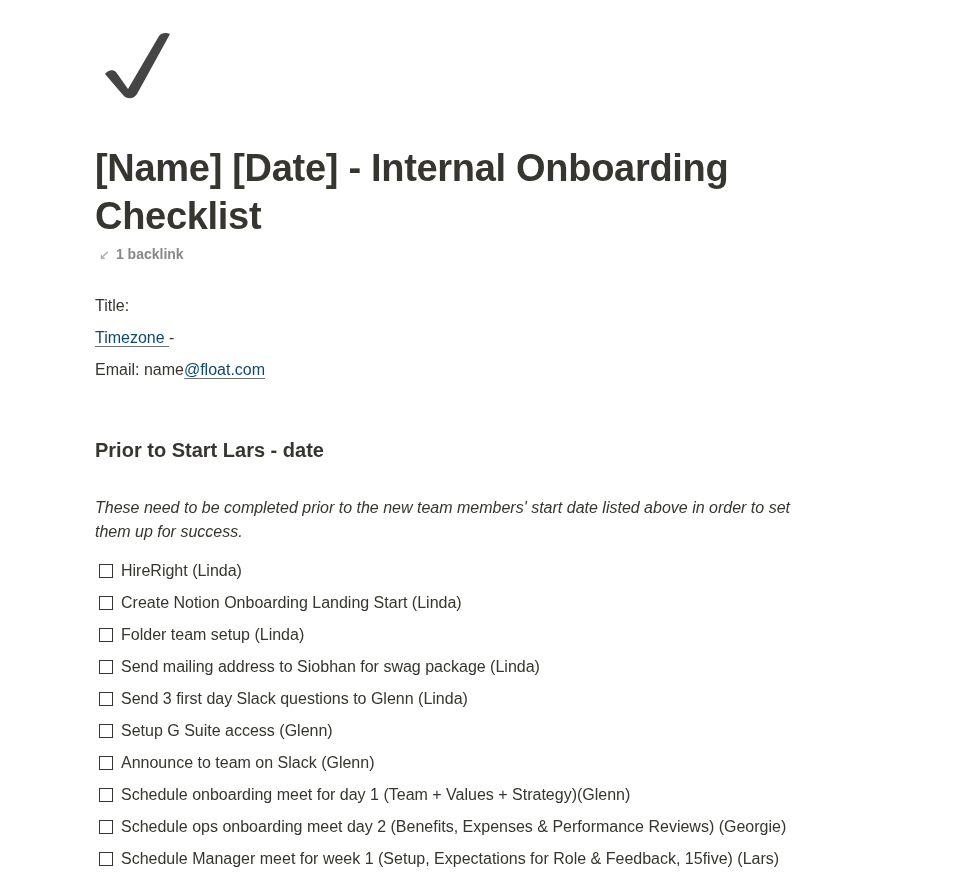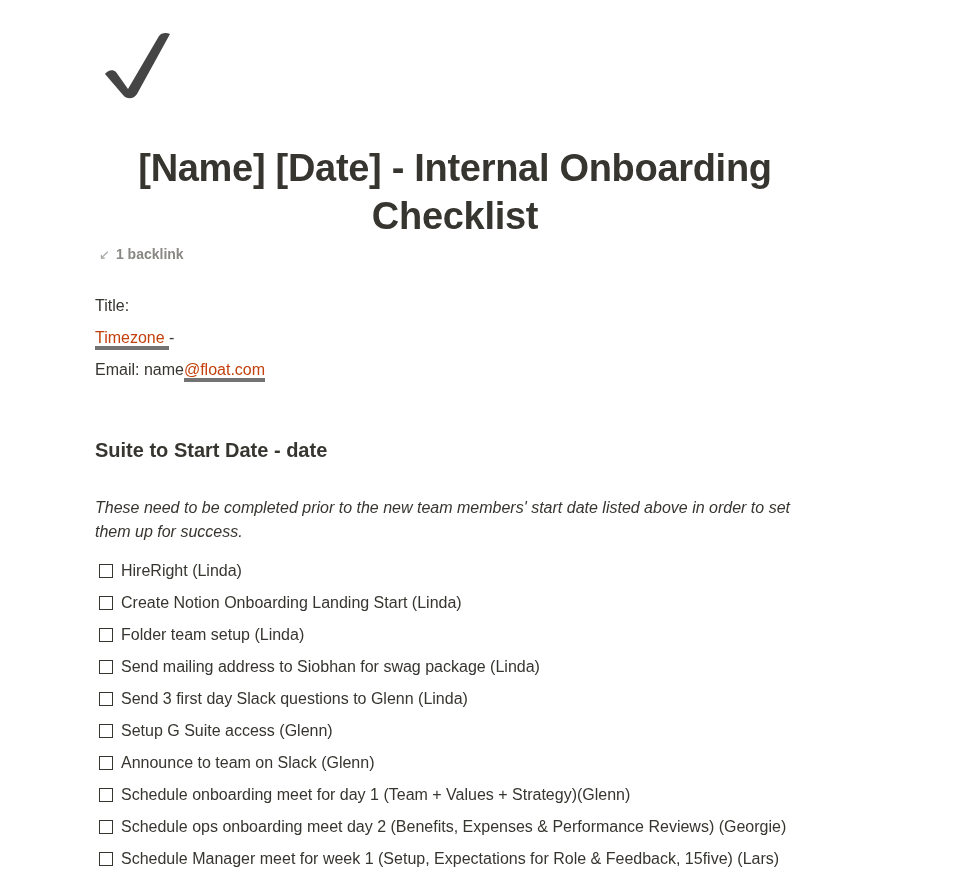--- a/index.html
+++ b/index.html
@@ -1,26 +1,26 @@
 <!DOCTYPE html>
 <html><head>
 <meta charset="utf-8">
 <style>
   html, body { margin:0; padding:0; background:#ffffff; }
   body { width:974px; height:881px; overflow:hidden; position:relative;
          font-family:"Liberation Sans", sans-serif; color:#37352f; }
   .page { position:absolute; left:95px; top:0; width:720px; }
   .page-icon { position:absolute; left:4px; top:28px; width:72px; height:72px; }
   .title { position:absolute; left:0; top:144px; width:720px; margin:0;
-           font-size:38px; font-weight:bold; line-height:48px; color:#37352f; letter-spacing:-0.3px;text-align:center; }
+           font-size:38px; font-weight:bold; line-height:48px; color:#37352f; letter-spacing:-0.3px; }
   .backlink { position:absolute; left:4px; top:246px; font-size:14px; color:#8a8884;
               display:flex; align-items:center; gap:6px; font-weight:bold; }
   .backlink .arrow { font-size:13px; color:#a5a39e; font-weight:normal; }
   .line { position:absolute; left:0; font-size:16px; line-height:24px; color:#37352f; }
-  .ul { color:#c2410c; border-bottom:4px solid #737373; }
+  .ul { color:#0c4a6e; border-bottom:1px solid #737373; }
   .h3 { position:absolute; left:0; top:437px; font-size:20px; font-weight:bold; line-height:26px; margin:0; color:#37352f; }
   .desc { position:absolute; left:0; top:496px; width:700px; font-size:16px; font-style:italic; line-height:24px; color:#37352f; margin:0; }
   .todos { position:absolute; left:4px; top:555px; margin:0; padding:0; list-style:none; }
   .todo { height:32px; display:flex; align-items:center; gap:8px; font-size:16px; color:#37352f; }
   .cb { width:14px; height:14px; border:1.5px solid #37352f; box-sizing:border-box; flex:0 0 auto; background:#fff; cursor:pointer; }
 </style>
 </head>
 <body>
 
 <div class="page">
@@ -38,21 +38,21 @@
   <div class="line" style="top:294px;">
     <span>Title:</span>
   </div>
   <div class="line" style="top:326px;">
     <span class="ul">Timezone </span><span>-</span>
   </div>
   <div class="line" style="top:358px;">
     <span>Email: name</span><span class="ul">@float.com</span>
   </div>
 
-  <h3 class="h3">Suite to Start Date - date</h3>
+  <h3 class="h3">Prior to Start Lars - date</h3>
   <p class="desc">These need to be completed prior to the new team members' start date listed above in order to set them up for success.</p>
 
   <ul class="todos">
     <li class="todo">
         <span class="cb"></span>
         <span>HireRight (Linda)</span>
       </li>
     <li class="todo">
         <span class="cb"></span>
         <span>Create Notion Onboarding Landing Start (Linda)</span>

